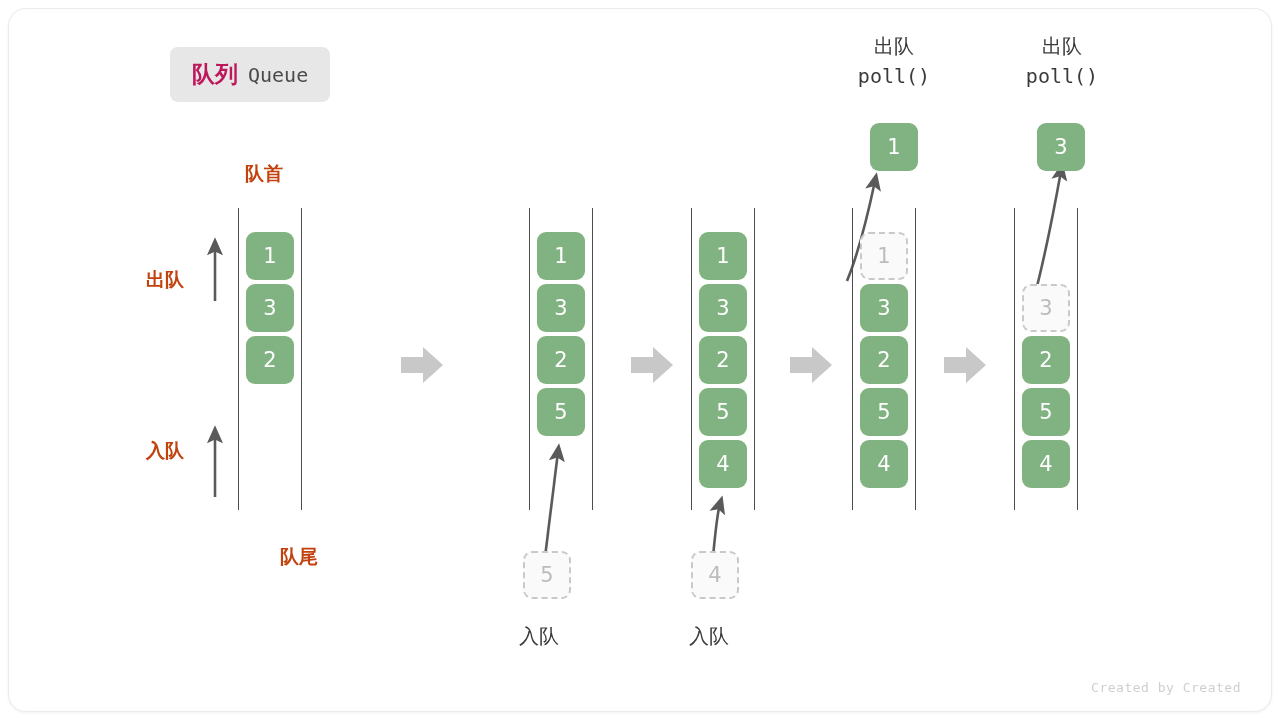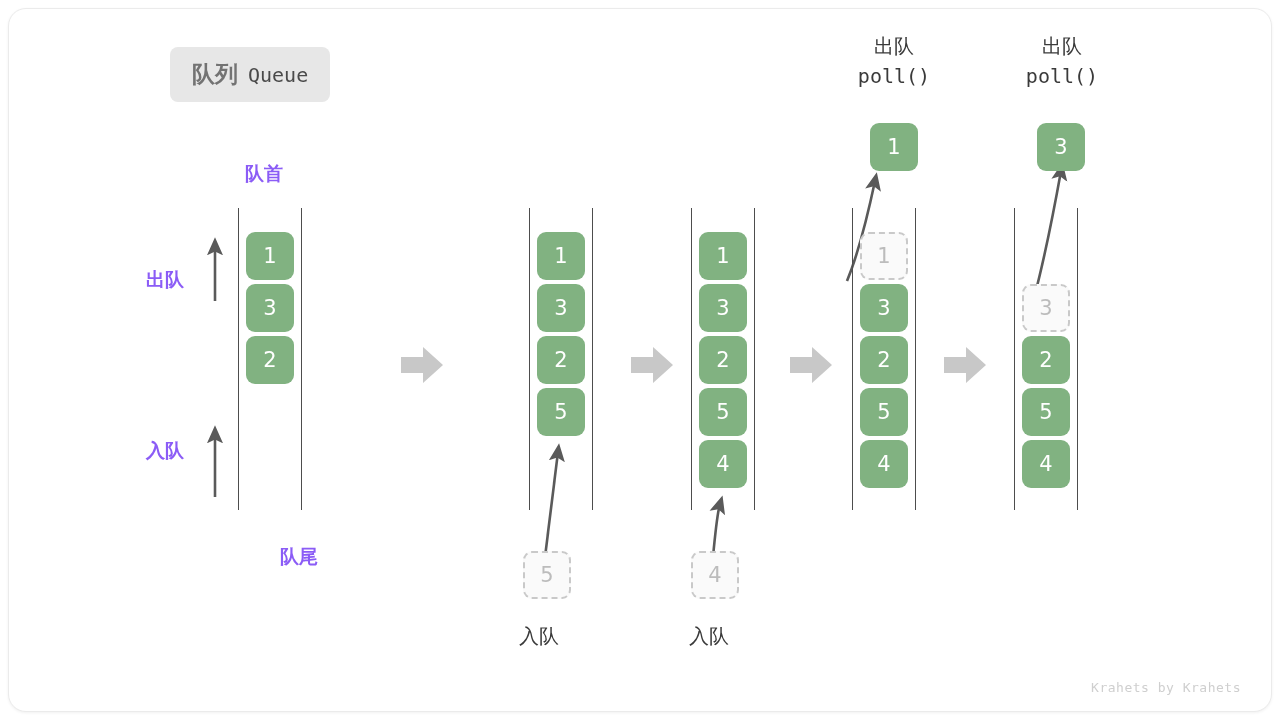--- a/index.html
+++ b/index.html
@@ -30,35 +30,35 @@
     left: 161px; top: 38px;
     padding: 12px 22px;
     background: #e7e7e7;
     border-radius: 8px;
     display: flex;
     align-items: baseline;
     gap: 10px;
     white-space: nowrap;
   }
   .title-cn {
-    font-size: 23px; font-weight: bold; color: #737373;
+    font-size: 23px; font-weight: bold; color: #be185d;
     font-family: "DejaVu Sans", "Liberation Sans", sans-serif;
   }
   .title-en {
     font-size: 20px; color: #4a4a4a;
     font-family: "DejaVu Sans Mono", "Liberation Mono", monospace;
   }
 
   
   .lbl-cn {
     position: absolute;
     font-family: "DejaVu Sans", "Liberation Sans", sans-serif;
     font-weight: bold;
     font-size: 19px;
-    color: #8b5cf6;
+    color: #c2410c;
     white-space: nowrap;
   }
   .op-label {
     position: absolute;
     text-align: center;
     white-space: nowrap;
     line-height: 1.5;
   }
   .op-label .op-cn {
     display: block;
@@ -289,16 +289,16 @@
         </div>
   </div>
   <div class="cell filled" style="left:1028px; top:114px;">
         <span>3</span>
       </div>
   <div class="op-label" style="left:963px; top:22px; width:180px;">
     <span class="op-cn">出队</span>
     <span class="op-code"><span>poll(</span><span class="num"></span><span>)</span></span>
   </div>
 
-  <div class="credit">Krahets by Krahets</div>
+  <div class="credit">Created by Created</div>
 
  </div>
 </div>
 
 </body></html>

